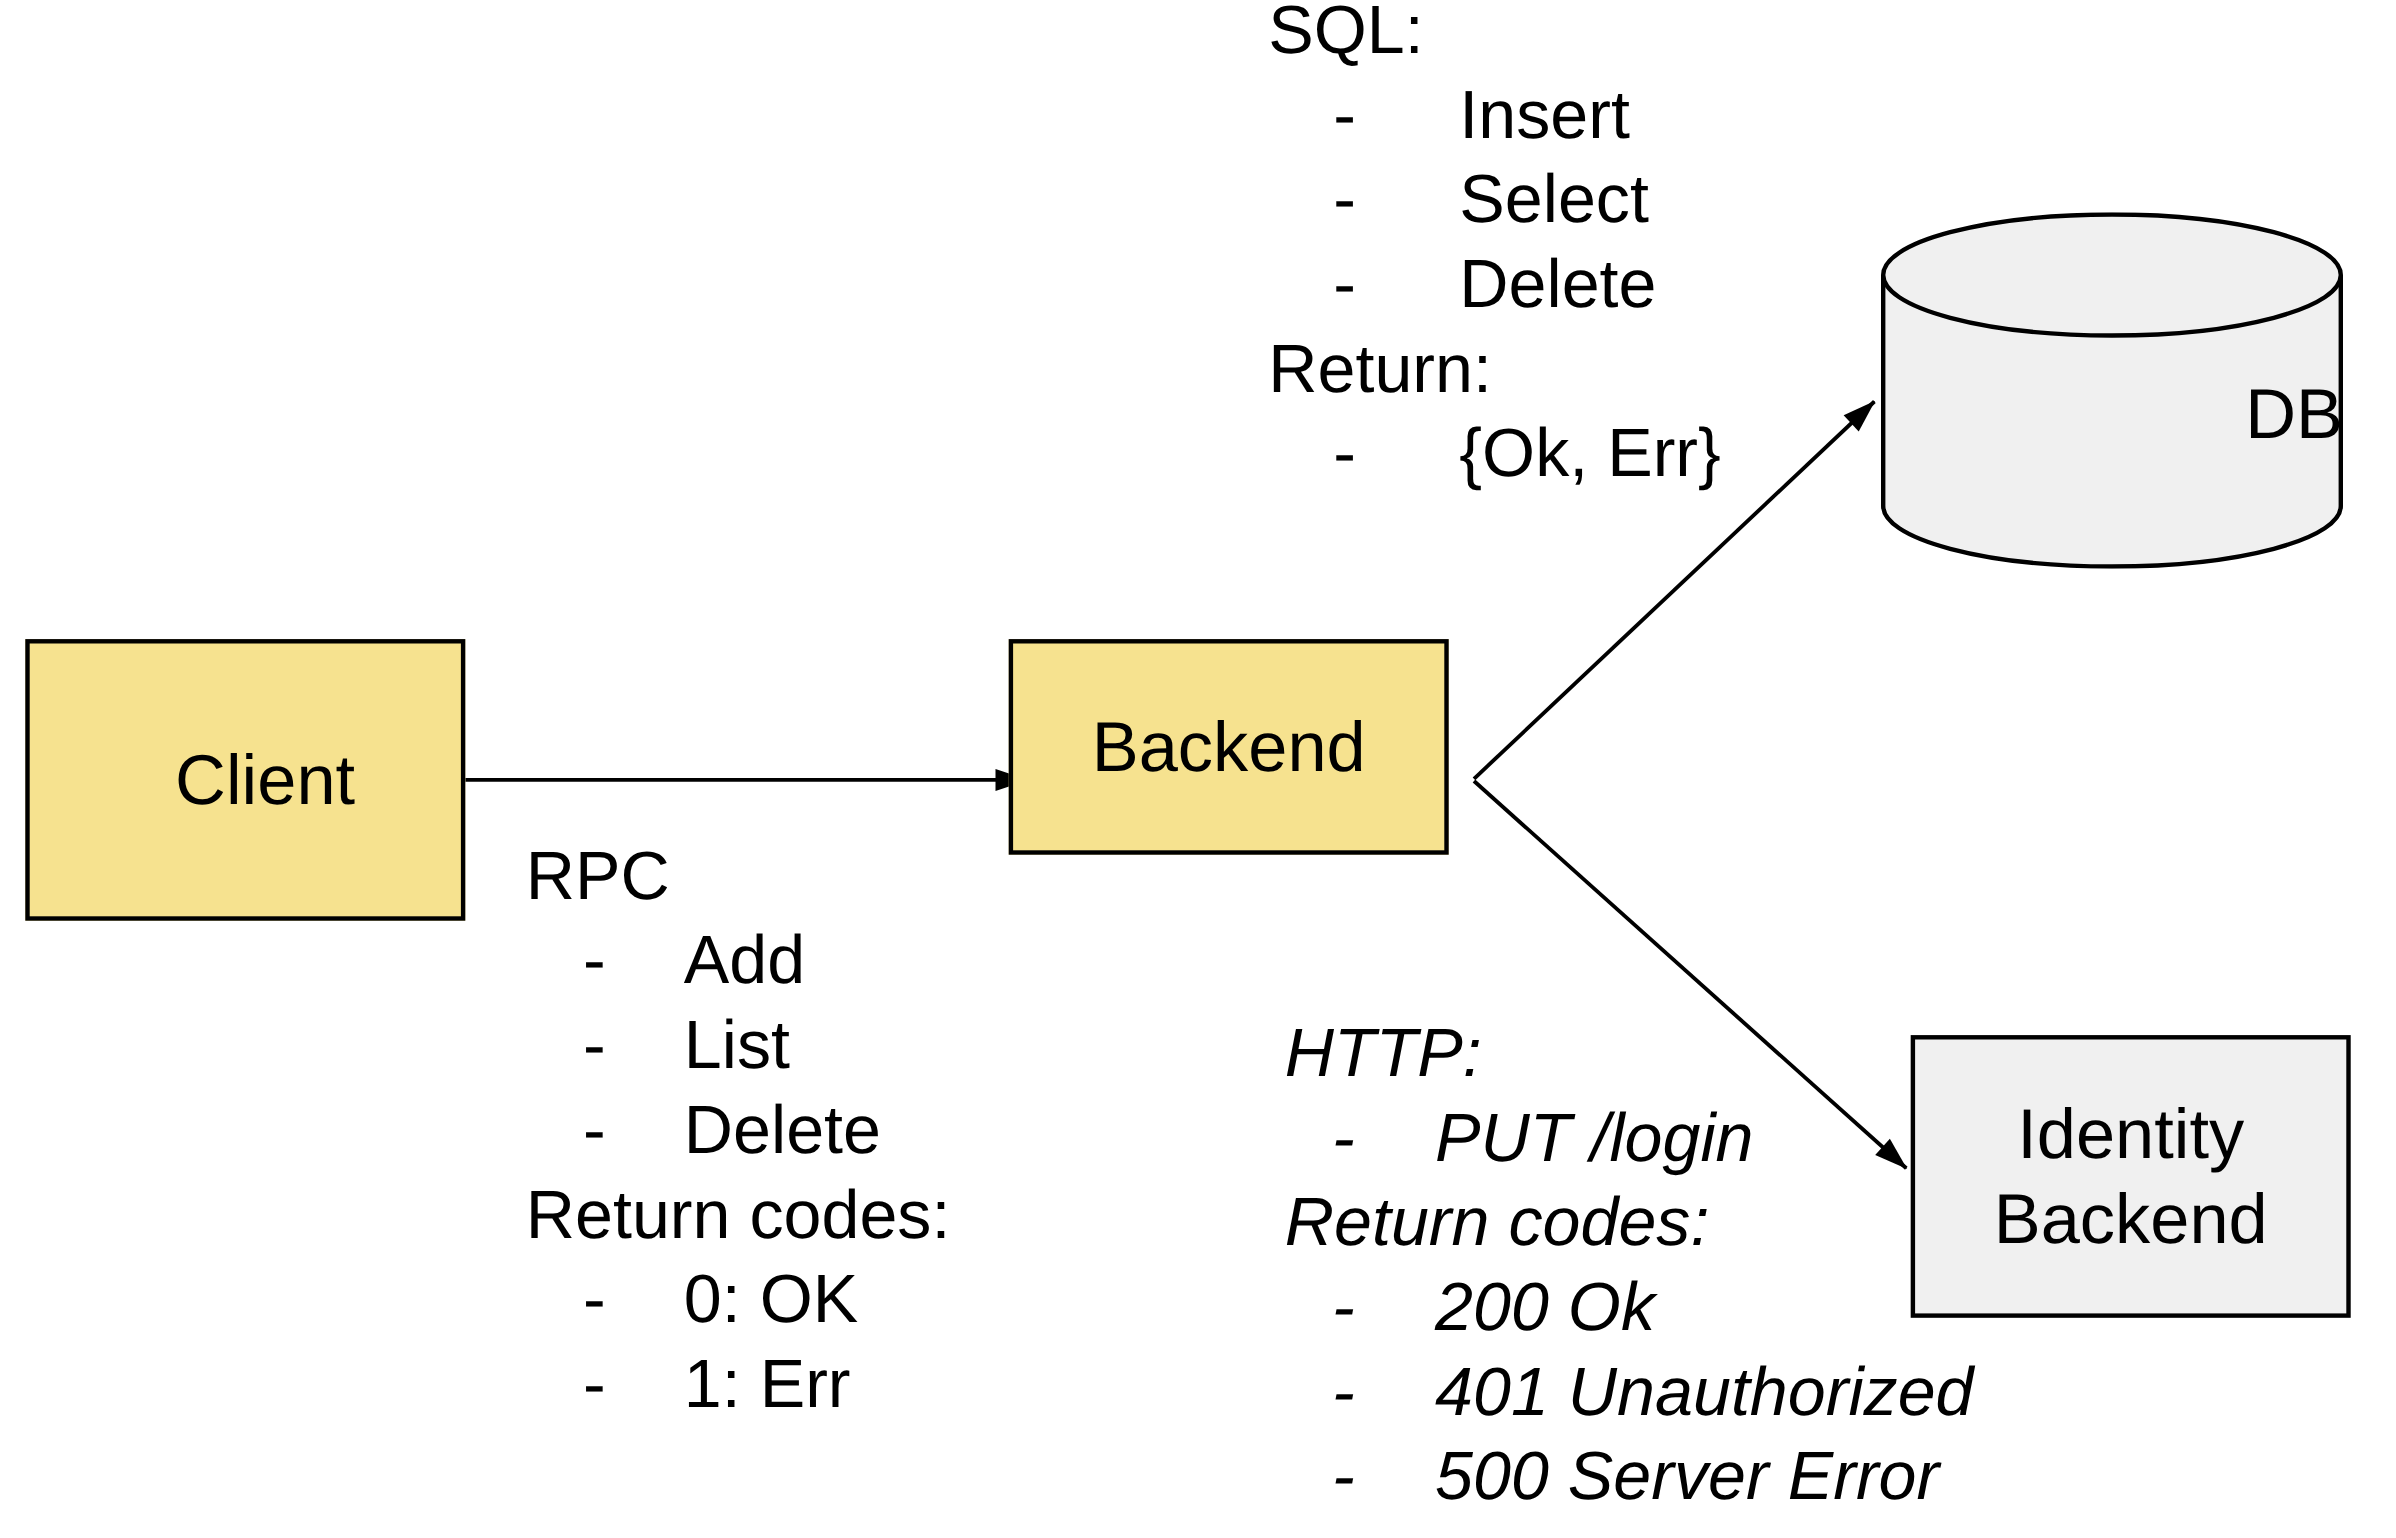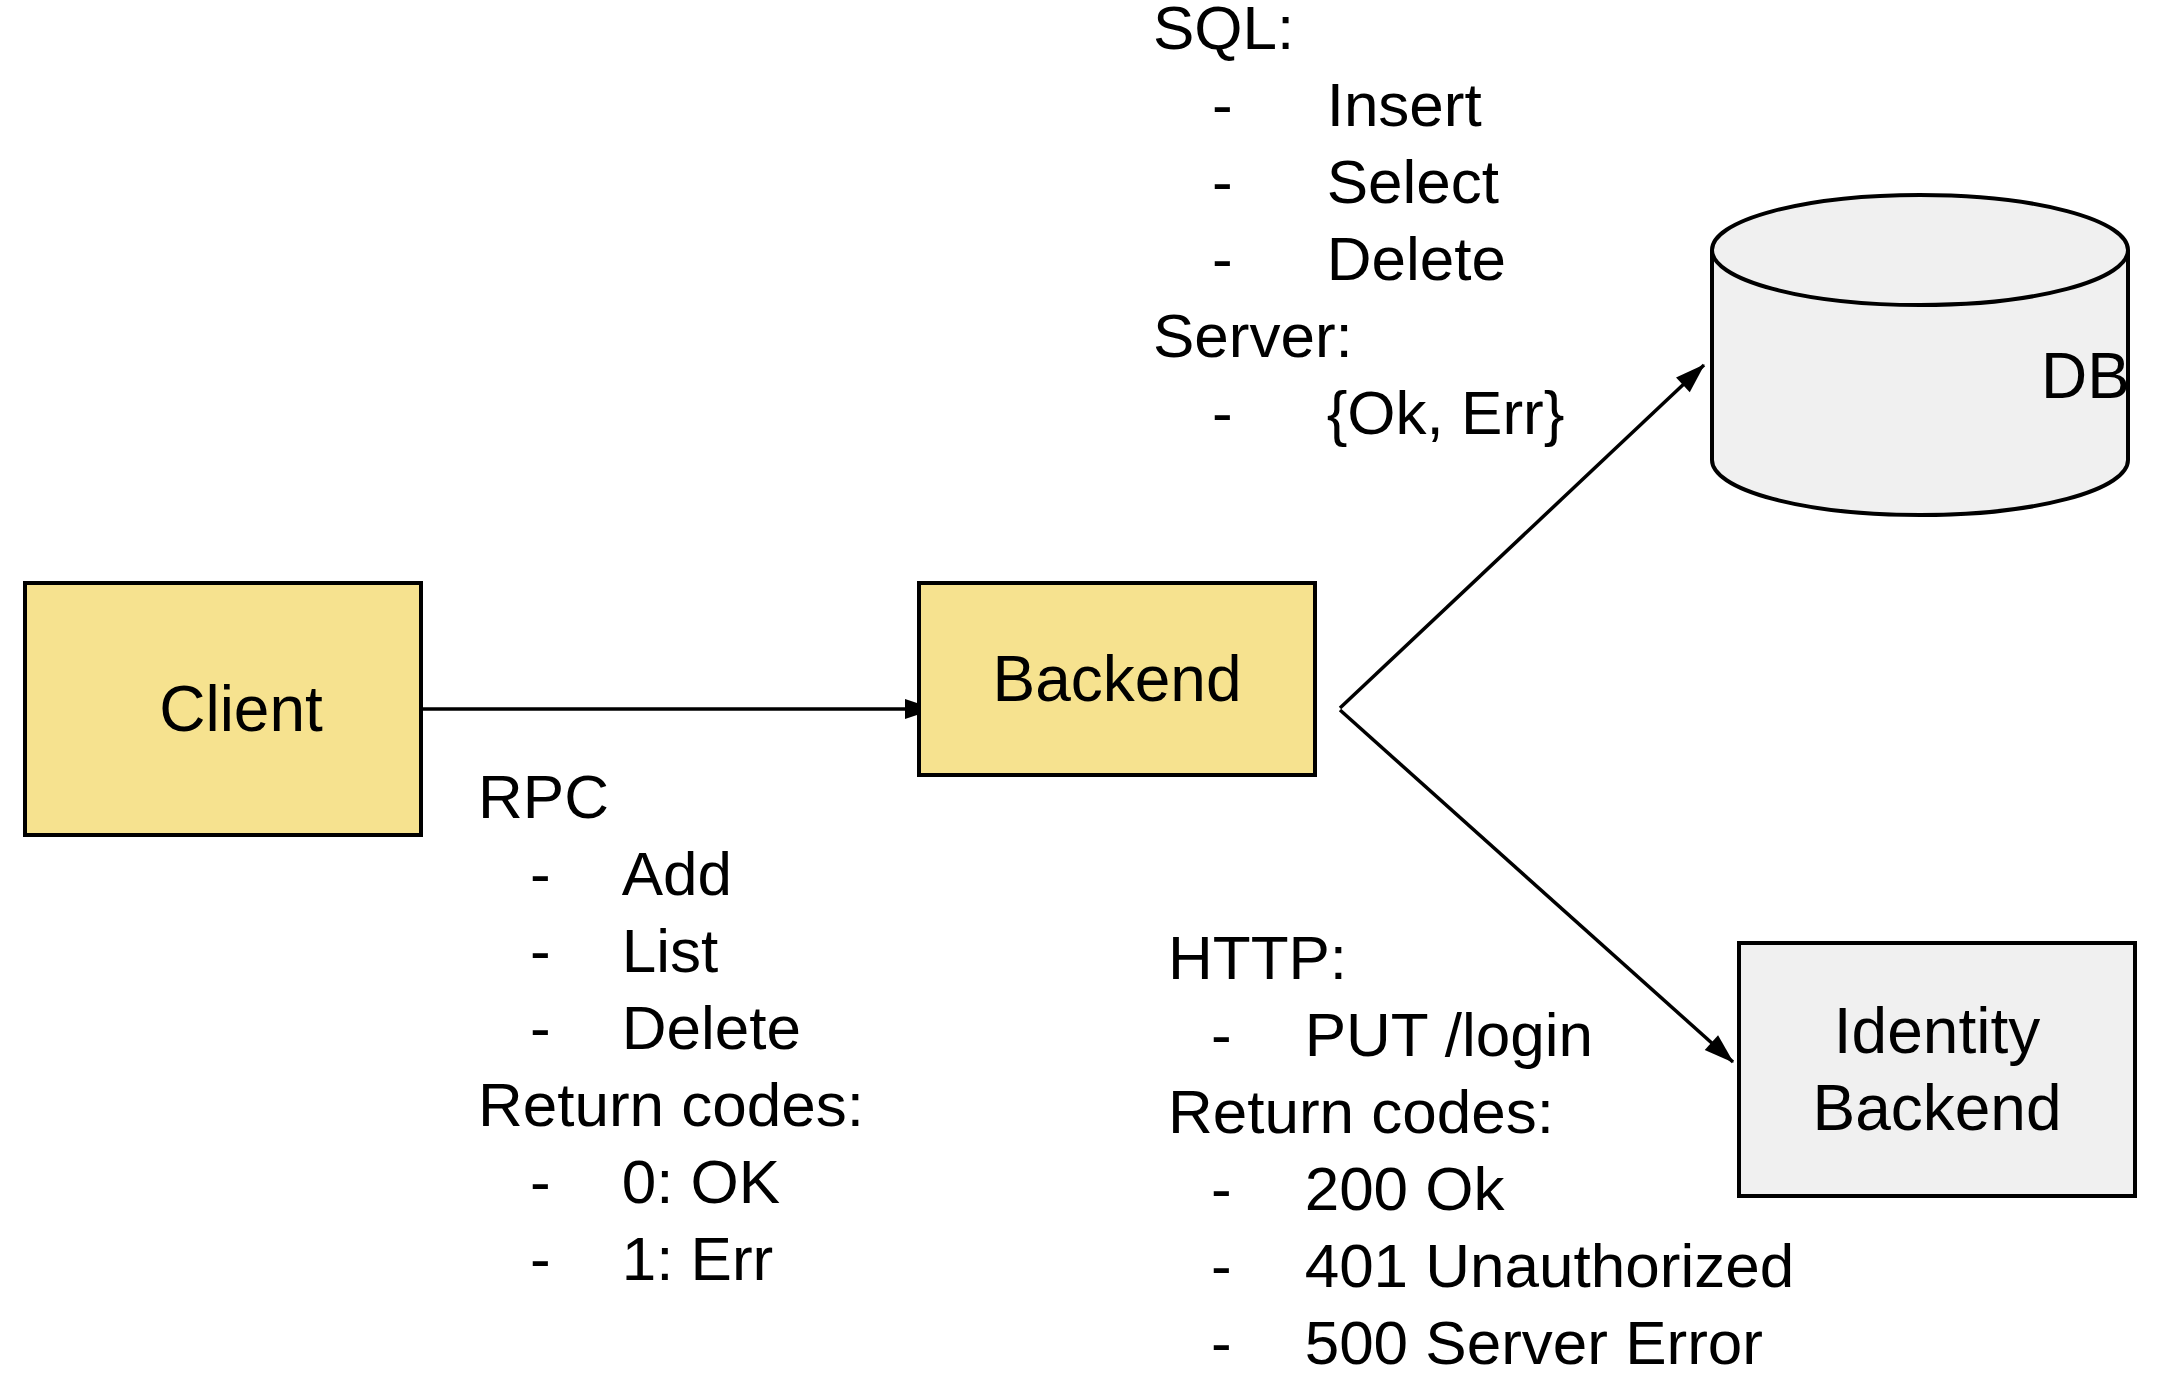--- a/index.html
+++ b/index.html
@@ -86,21 +86,21 @@
   .btext { display: inline-block; }
 
   #annot-sql  { left: 1153px; top: -11px; }
   #annot-sql .dash   { margin-left: 59px; }
   #annot-sql .btext  { margin-left: 94px; }
 
   #annot-rpc  { left: 478px; top: 738px; margin-top: 20px; }
   #annot-rpc .dash   { margin-left: 52px; }
   #annot-rpc .btext  { margin-left: 71px; }
 
-  #annot-http { left: 1168px; top: 919px; }
+  #annot-http { left: 1168px; top: 919px; font-style: italic; }
   #annot-http .dash  { margin-left: 43px; }
   #annot-http .btext { margin-left: 73px; }
 </style>
 </head>
 <body>
 
 <div id="canvas">
 
   <svg id="connectors" viewBox="0 0 2178 1398" xmlns="http://www.w3.org/2000/svg">
     <defs>
@@ -141,21 +141,21 @@
       <span class="btext">Insert</span>
     </div>
     <div class="a-line bullet">
       <span class="dash">-</span>
       <span class="btext">Select</span>
     </div>
     <div class="a-line bullet">
       <span class="dash">-</span>
       <span class="btext">Delete</span>
     </div>
-    <div class="a-line heading">Server:</div>
+    <div class="a-line heading">Return:</div>
     <div class="a-line bullet">
       <span class="dash">-</span>
       <span class="btext">{Ok, Err}</span>
     </div>
   </div>
 
   <div class="annot" id="annot-rpc">
     <div class="a-line heading">RPC</div>
     <div class="a-line bullet">
       <span class="dash">-</span>

